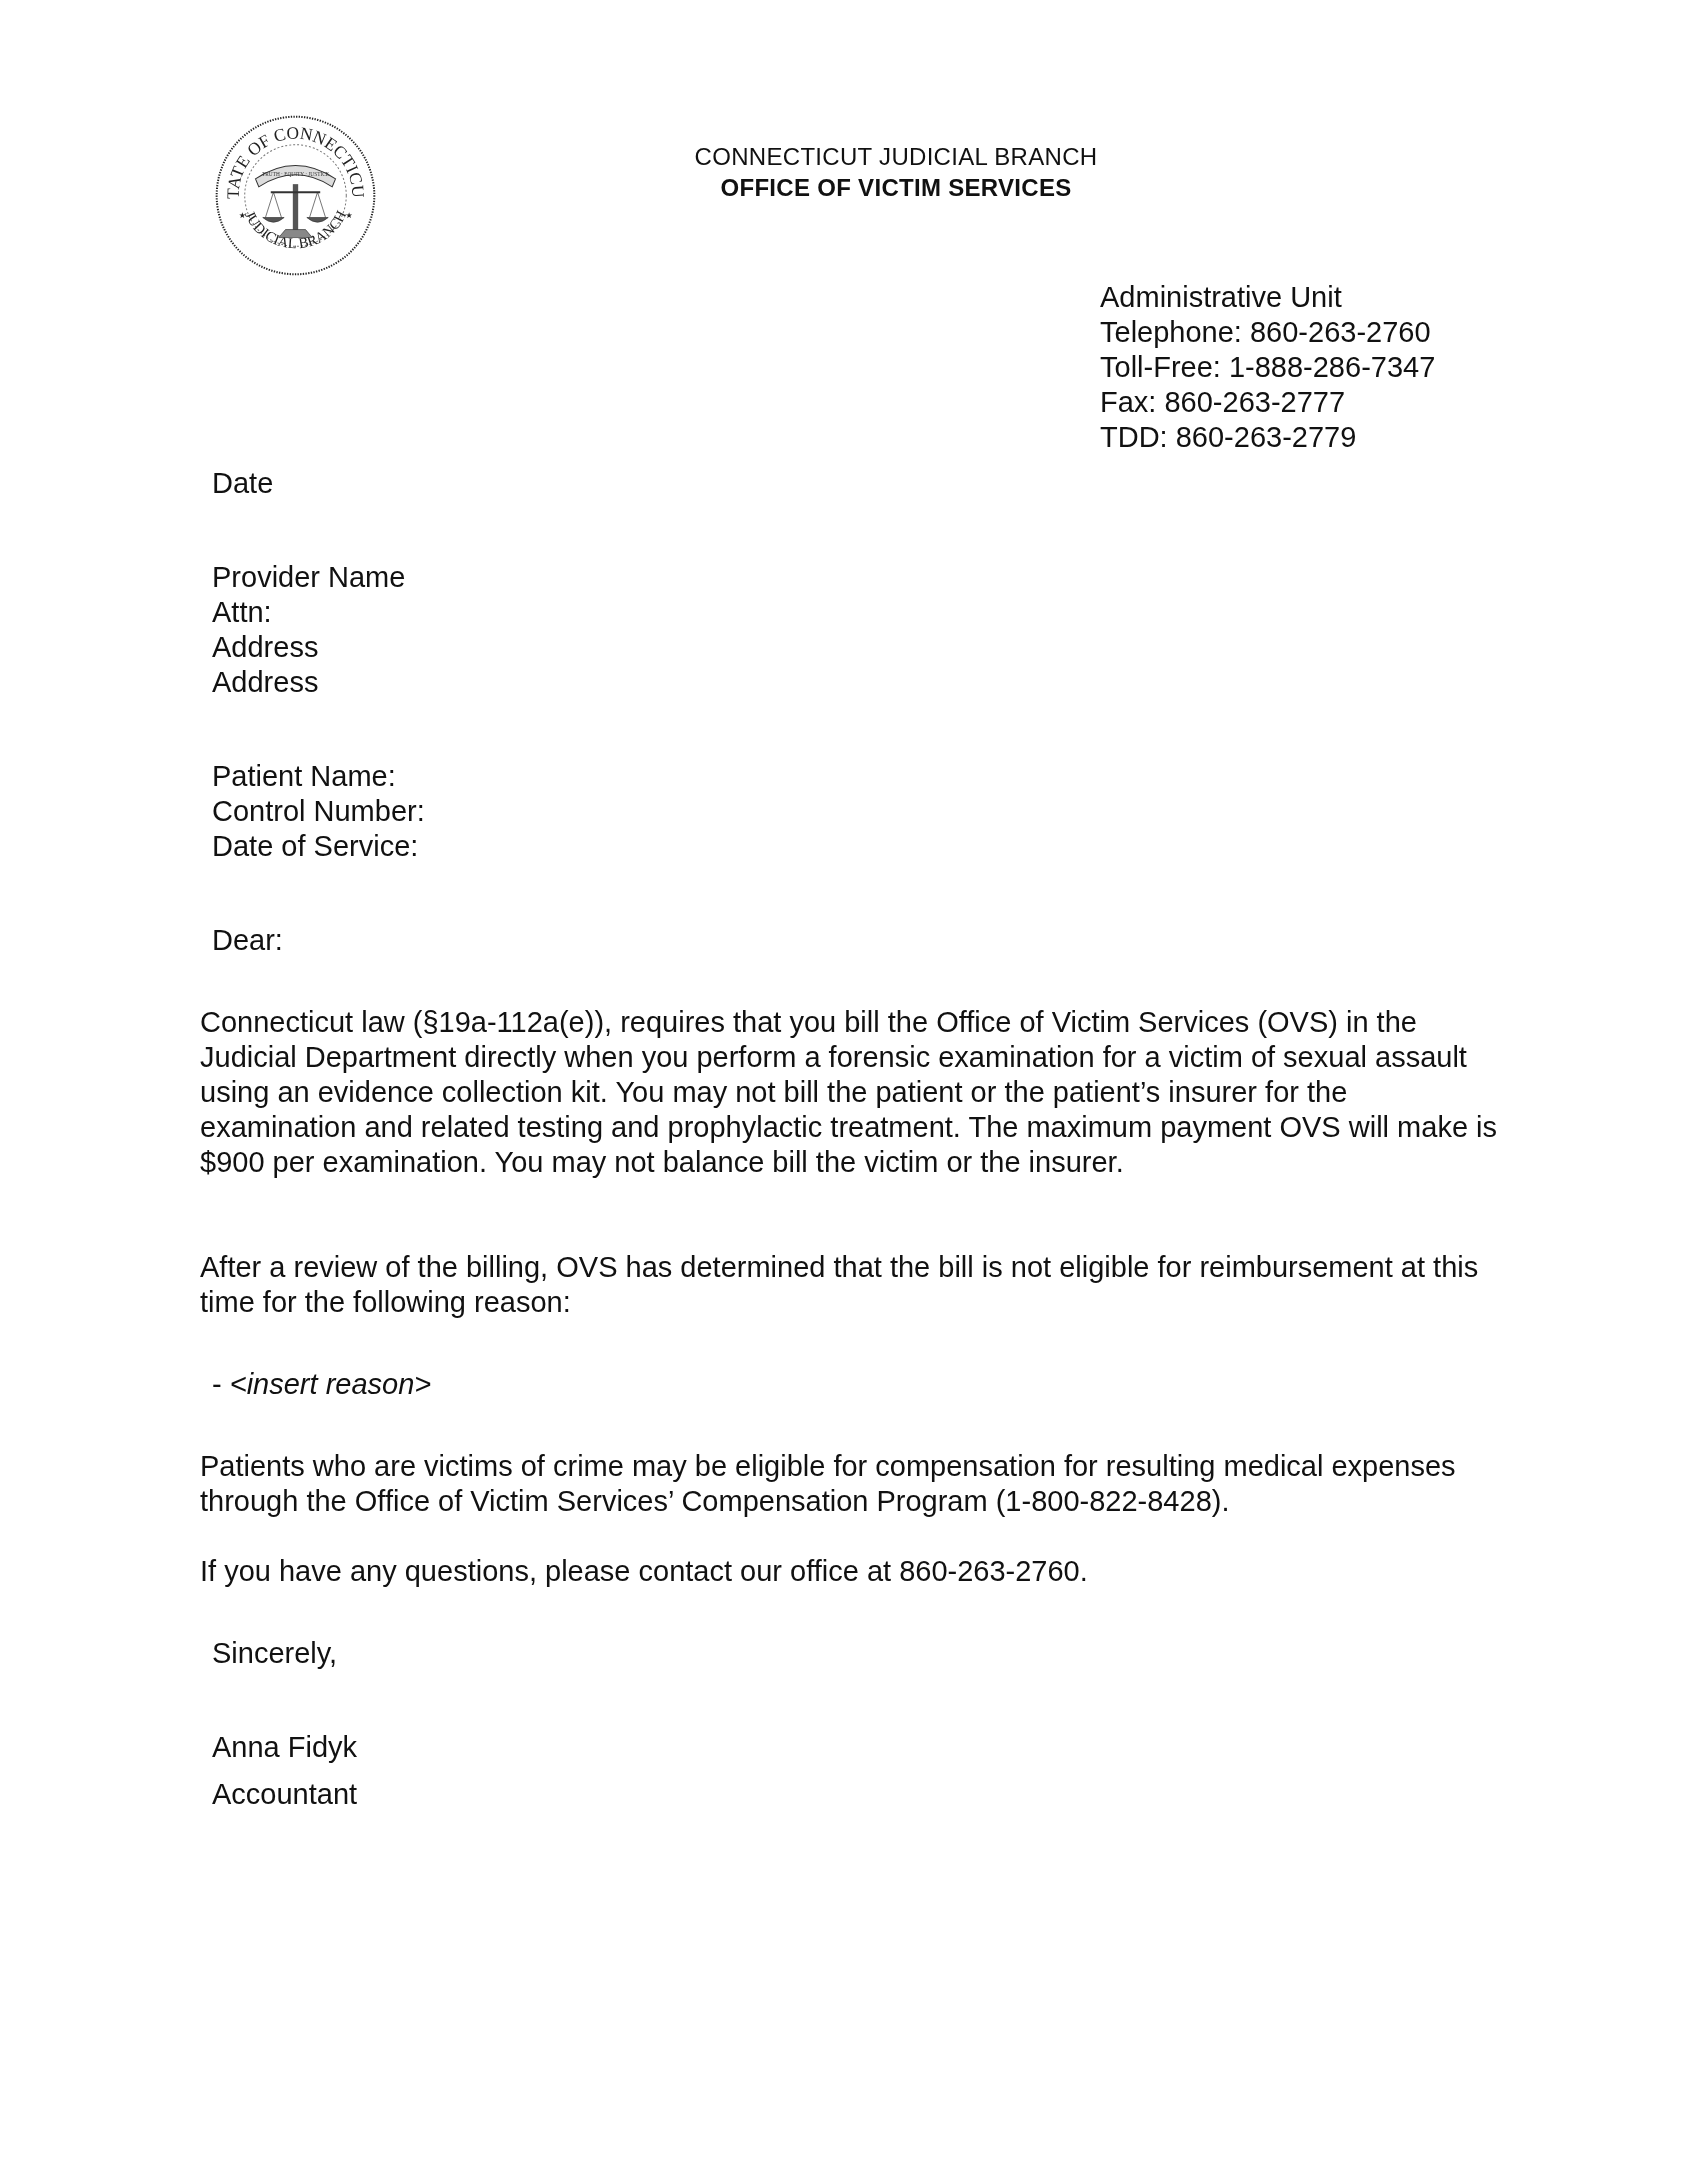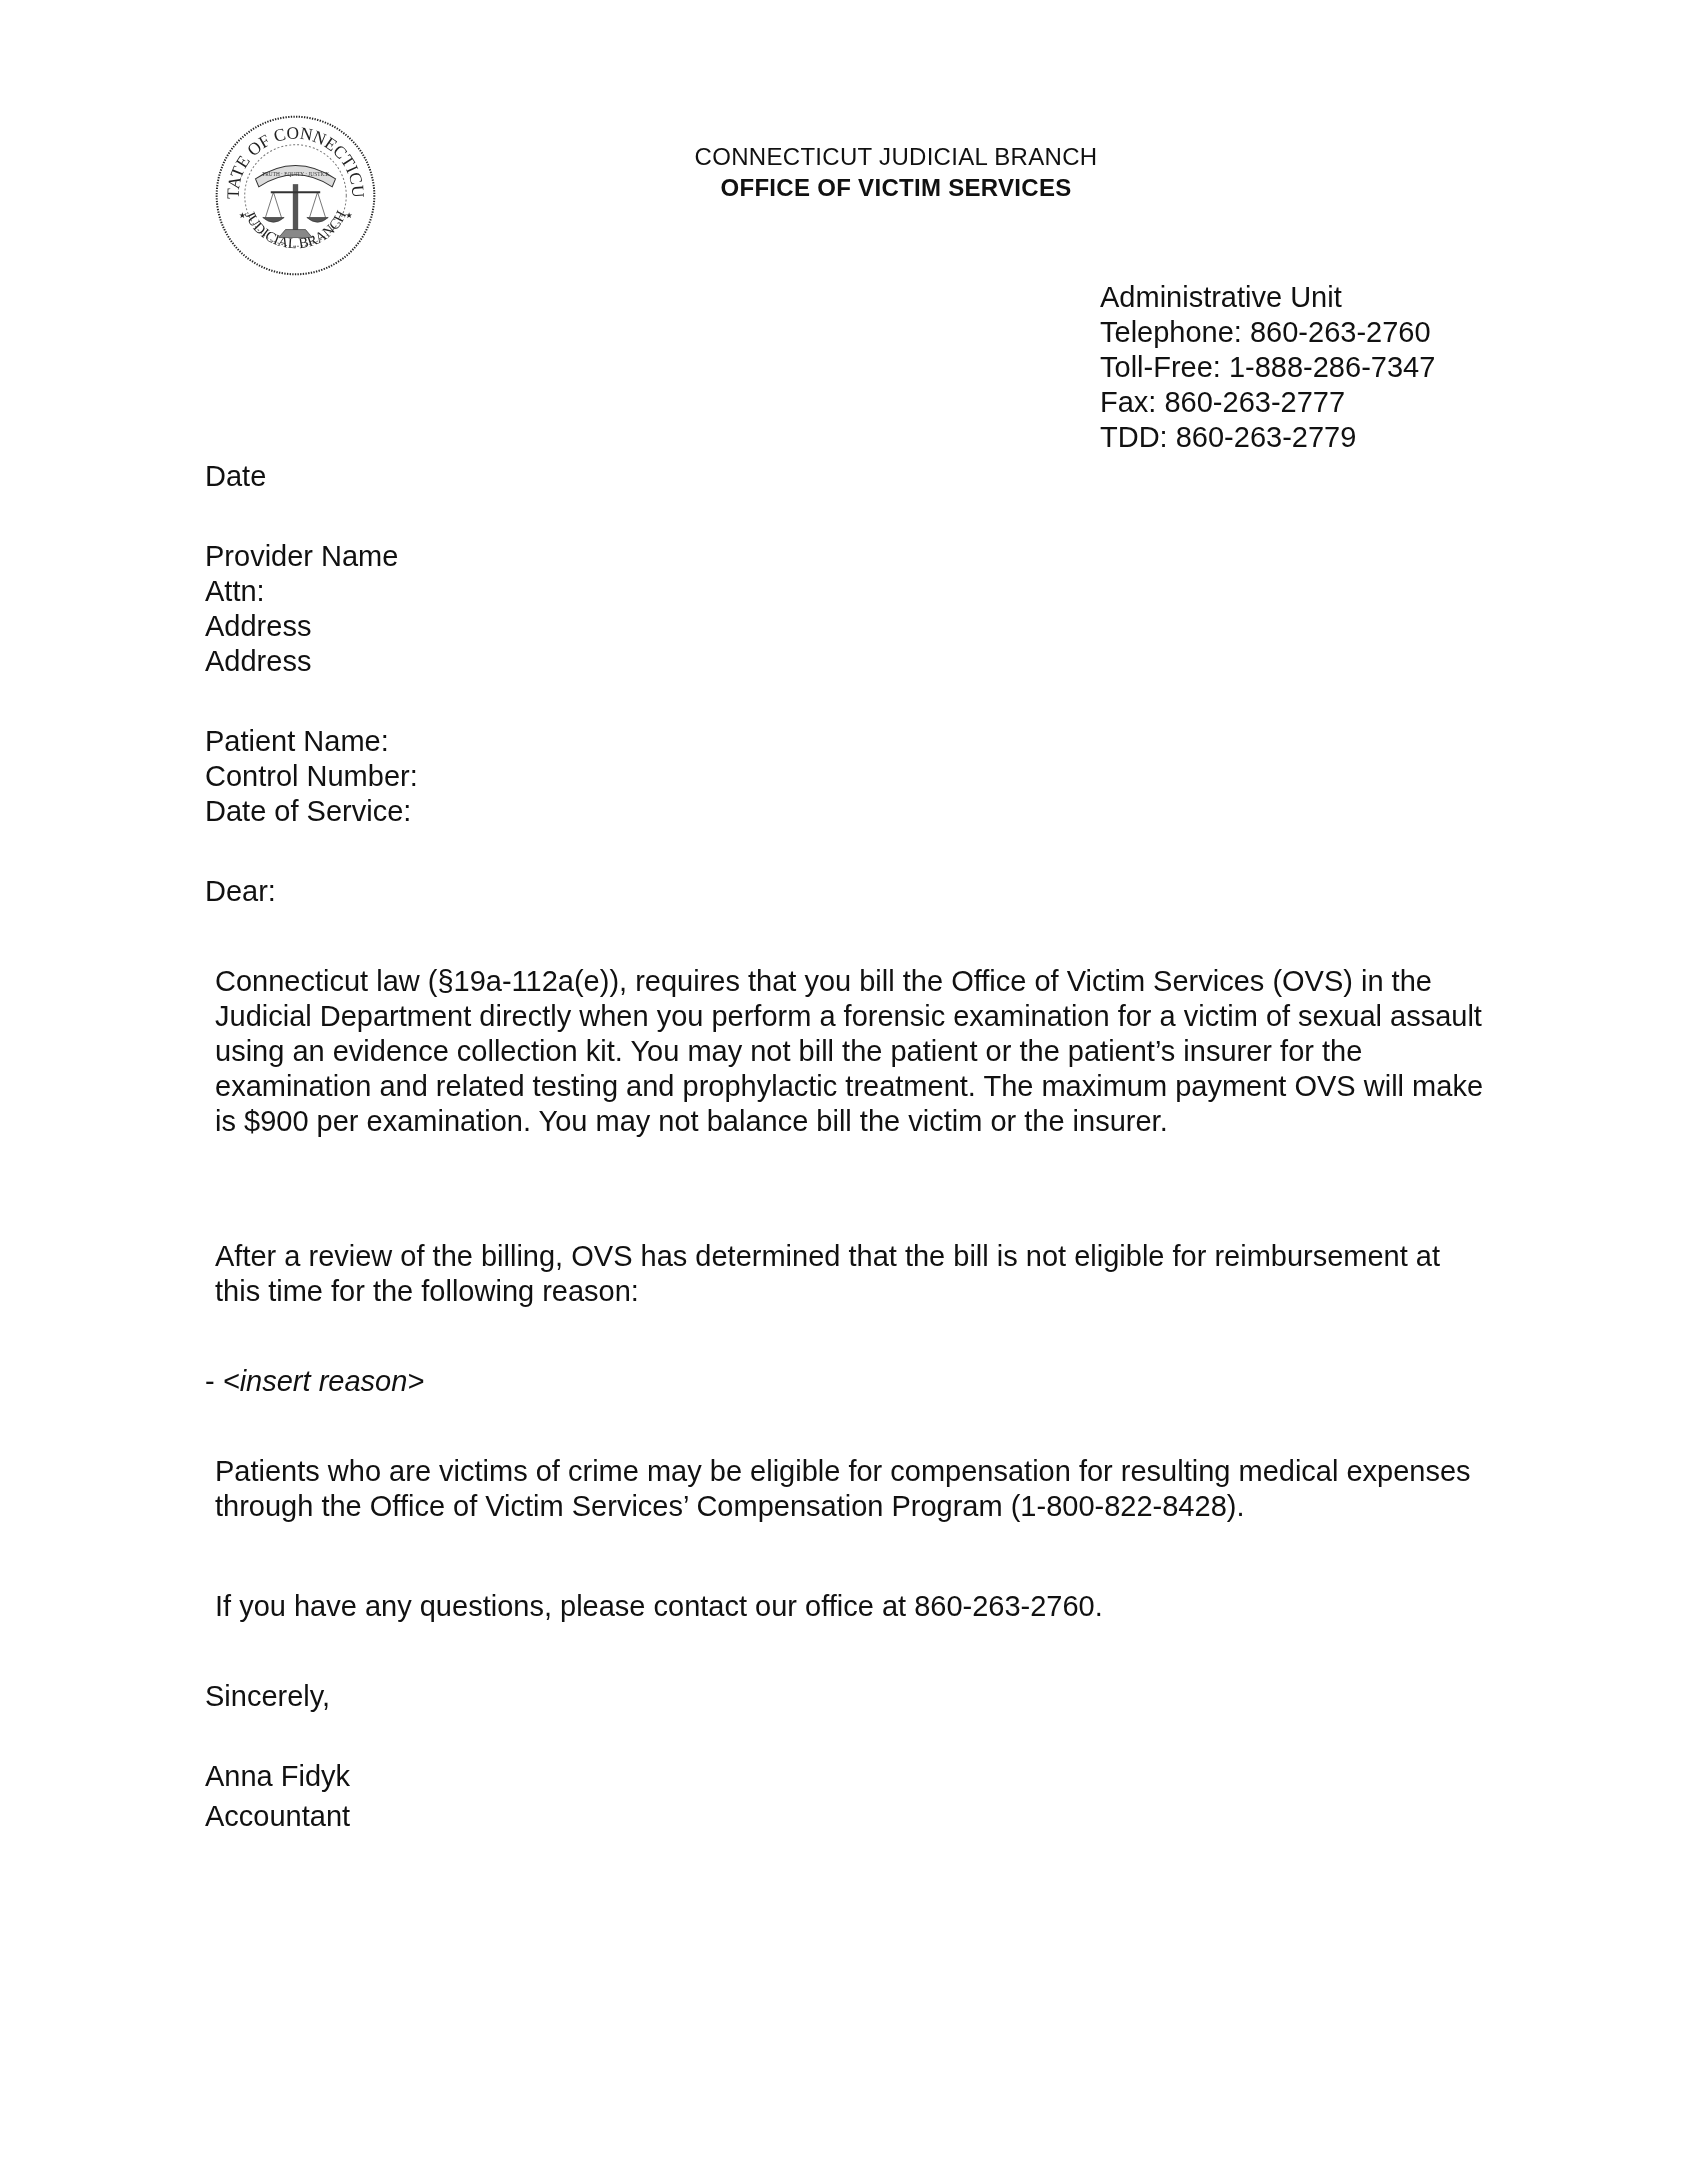--- a/index.html
+++ b/index.html
@@ -8,23 +8,23 @@
       font-family: "Liberation Sans", sans-serif; color: #111111;
     }
     .seal { position: absolute; left: 212px; top: 112px; width: 167px; height: 167px; }
     .letterhead { position: absolute; left: 576px; top: 141px; width: 640px; text-align: center; }
     .letterhead .lh-line1 { font-size: 24px; line-height: 31px; letter-spacing: 0.3px; }
     .letterhead .lh-line2 { font-size: 24px; line-height: 31px; font-weight: bold; letter-spacing: 0.3px; }
     .letterhead .lh-line3 { font-size: 24px; line-height: 32px; }
     .contact { position: absolute; left: 1100px; top: 280px; font-size: 29px; line-height: 35px; }
     .contact .unit-title { text-underline-offset: 4px; }
     .body-text { position: absolute; left: 200px; top: 454px; width: 1308px; font-size: 29px; line-height: 35px; }
-    .block { margin: 5px; }
+    .block { margin: 12px; }
     .gap { height: 35px; }
-    .para { margin: 15px; }
+    .para { margin: 0; }
     .italic { font-style: italic; }
   </style>
 </head>
 <body>
 
 <div class="seal">
   <svg width="167" height="167" viewBox="0 0 250 250">
     <defs>
       <path id="topArc" d="M 40 125 A 85 85 0 0 1 210 125"></path>
       <path id="botArc" d="M 45 140 A 82 82 0 0 0 205 140"></path>

